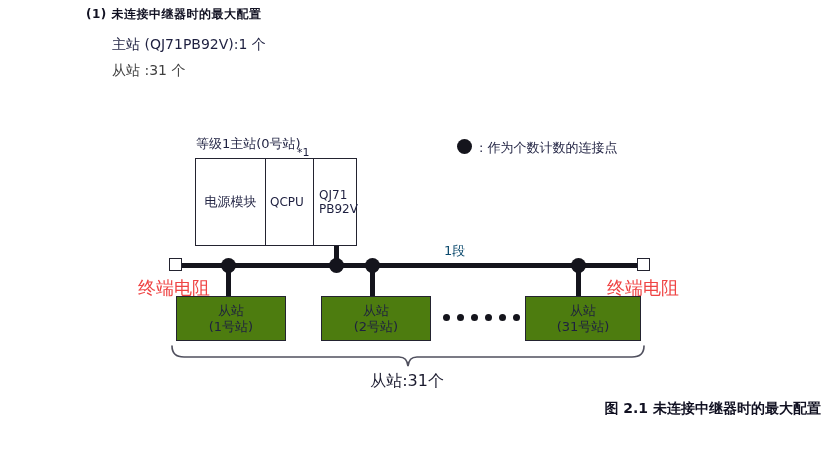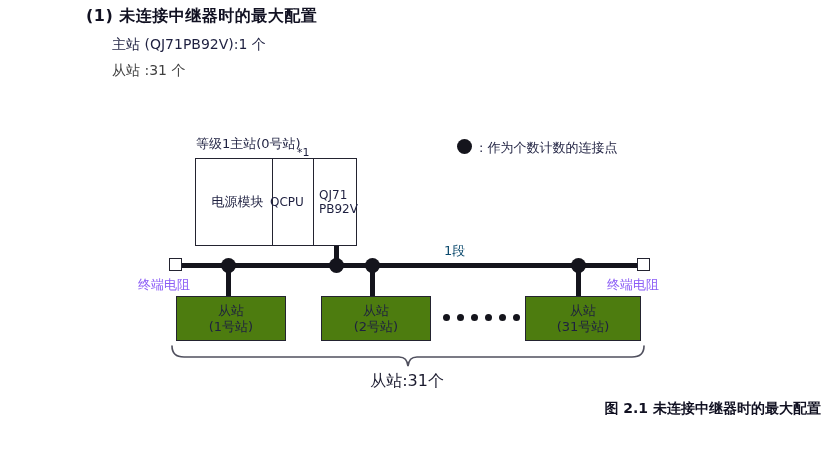--- a/index.html
+++ b/index.html
@@ -9,21 +9,21 @@
     font-family:"DejaVu Sans","Liberation Sans",sans-serif;
     color:#1a1a2e;
     position:relative;
     overflow:hidden;
   }
   .page { position:absolute; left:0; top:0; width:821px; height:457px; }
 
   
   .heading {
     position:absolute; left:86px; top:6px;
-    font-size:16px; font-weight:bold; letter-spacing:0.5px;
+    font-size:12px; font-weight:bold; letter-spacing:0.5px;
     color:#111122; white-space:nowrap;
   }
   .sub1 {
     position:absolute; left:112px; top:36px;
     font-size:14px; color:#1e2040; white-space:nowrap;
   }
   .sub2 {
     position:absolute; left:112px; top:62px;
     font-size:14px; color:#404040; white-space:nowrap;
   }
@@ -49,21 +49,21 @@
     width:162px; height:88px;
     border:1.6px solid #232330;
     box-sizing:border-box;
     background:#ffffff;
   }
   .mcell {
     position:absolute; top:0; height:100%;
     box-sizing:border-box;
     display:flex; align-items:center; justify-content:center;
   }
-  .mcell-power { left:7px; width:70px; border-right:1.6px solid #232330;justify-content:center; }
+  .mcell-power { left:0; width:70px; border-right:1.6px solid #232330;justify-content:center; }
   .mcell-cpu   { left:70px; width:48px; border-right:1.6px solid #232330;
                  justify-content:flex-start; padding-left:4px; }
   .mcell-net   { left:118px; width:44px; justify-content:center; padding-left:5px; }
   .mcell-power span { font-size:13px; color:#1e2040; }
   .cpu-label { font-size:12px; color:#1e2040; position:relative; }
   .cpu-star {
     position:absolute; left:31px; top:-13px;
     font-size:11px; color:#1e2040; white-space:nowrap;
   }
   .net-label { font-size:12px; line-height:14px; color:#1e2040; white-space:nowrap; }
@@ -83,21 +83,21 @@
     background:#14141c;
   }
   .term-sq {
     position:absolute; top:258px;
     width:13px; height:13px;
     border:1.7px solid #232330; background:#ffffff;
     box-sizing:border-box;
   }
   .term-label {
     position:absolute; top:276px;
-    font-size:13px; color:#8b5cf6; white-space:nowrap;
+    font-size:18px; color:#ef4444; white-space:nowrap;
   }
   .seg-label {
     position:absolute; left:444px; top:242px;
     font-size:13px; color:#0c4a6e; white-space:nowrap;text-align:right;
   }
 
   
   .drop-line {
     position:absolute; top:266px; width:5px; height:30px; background:#14141c;
   }

